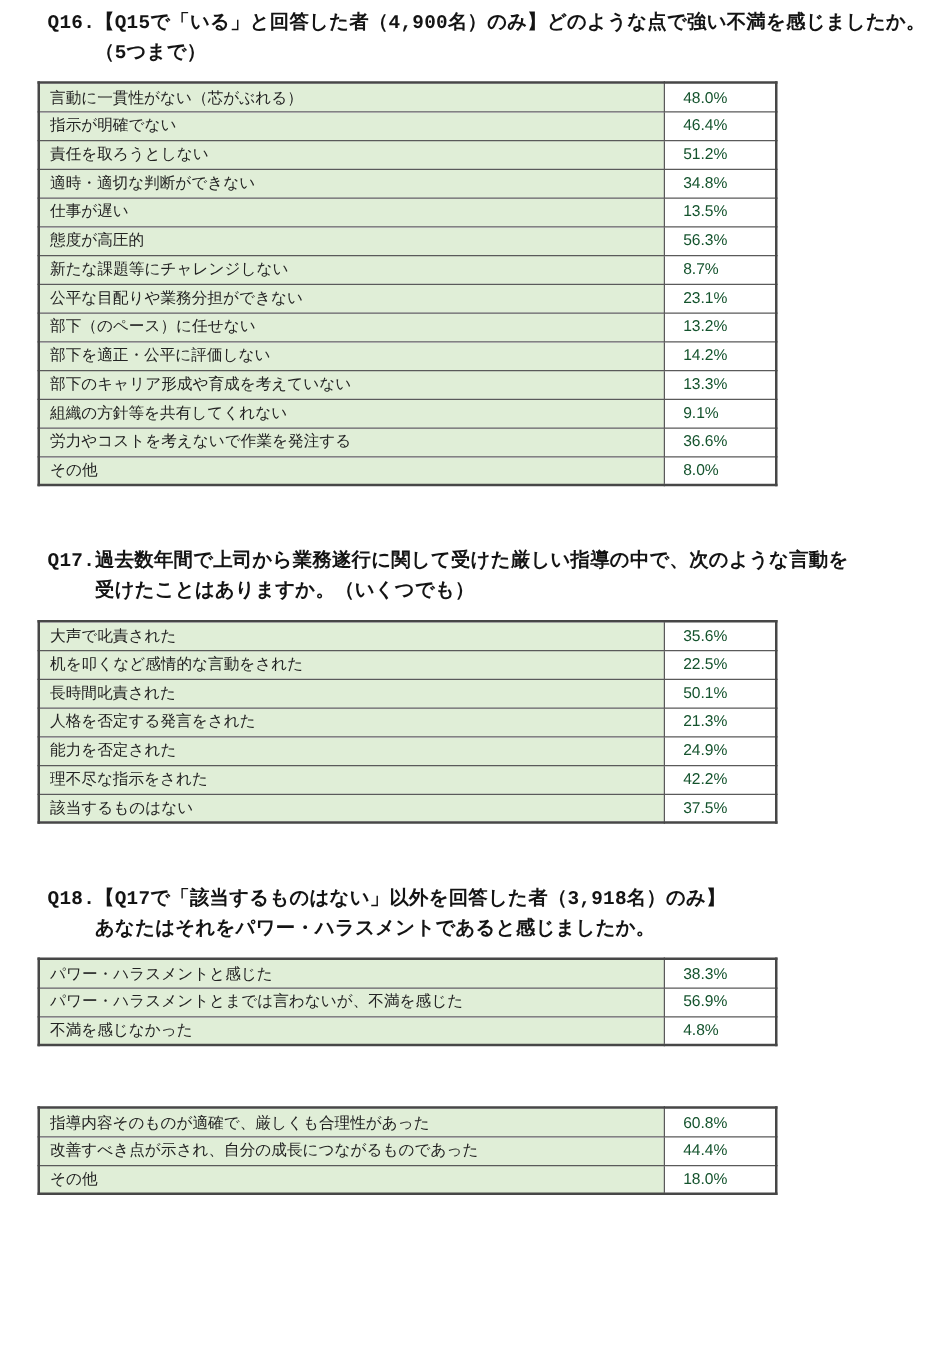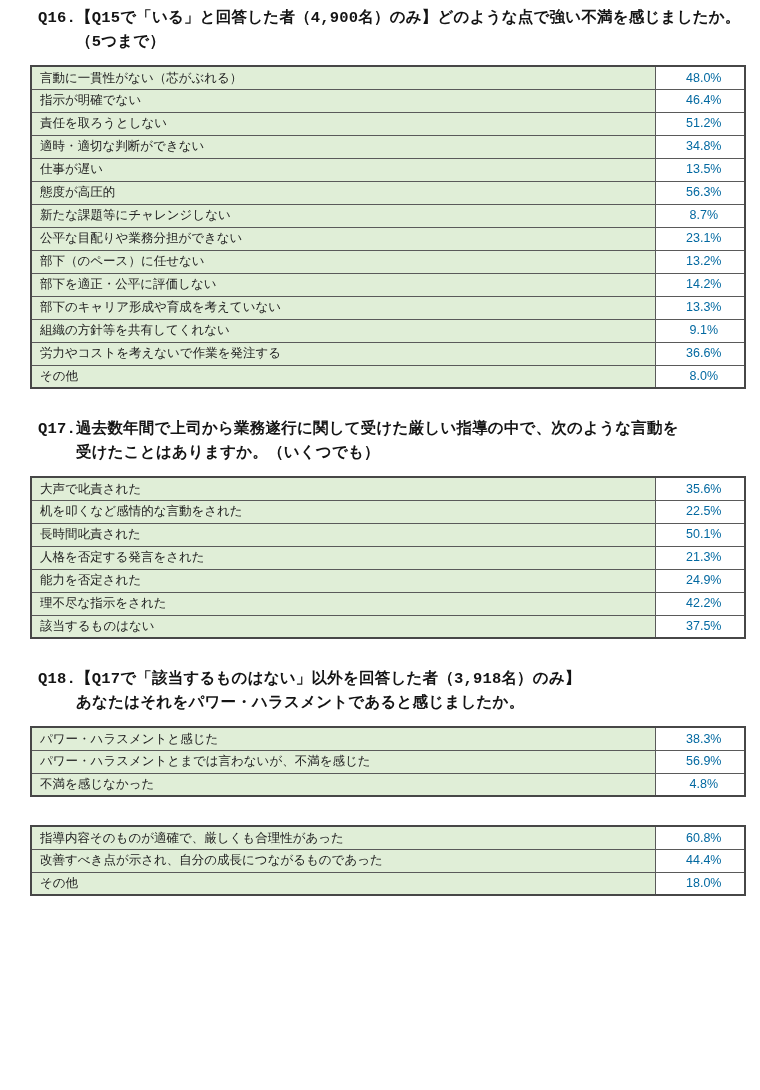--- a/index.html
+++ b/index.html
@@ -10,35 +10,35 @@
     --text:#1f1f1f;
   }
   *{box-sizing:border-box;margin:0;padding:0;}
   html,body{background:#ffffff;}
   body{
     width:760px;height:1090px;overflow:hidden;
     font-family:"Liberation Sans","DejaVu Sans",sans-serif;
     color:var(--text);
   }
   .page{padding:6px 14px 0 30px;}
-  .qsection + .qsection{margin-top:28px;}
+  .qsection + .qsection{margin-top:48px;}
   .qheading{
     display:flex;
     margin:0 0 11px 8px;
     font-weight:bold;
     font-size:15.5px;
     line-height:24px;
     color:#141414;
     letter-spacing:0.2px;
     font-family:Liberation Mono, monospace;
   }
   .qlabel{flex:0 0 37px;}
   .qtext{flex:1;white-space:pre-line;}
   table.qtable{
-    width:716px;
+    width:592px;
     border-collapse:collapse;
     border:2px solid var(--border-outer);
     table-layout:fixed;
   }
   table.qtable td{
     border:1px solid var(--border-inner);
     height:23px;
     font-size:12.5px;
     line-height:1;
     vertical-align:middle;
@@ -46,23 +46,23 @@
     white-space:nowrap;
   }
   td.item{
     background:var(--row-fill);
     padding:0 8px;
     color:#232323;
   }
   td.pct{
     background:var(--value-fill);
     width:90px;
-    text-align:center;
+    text-align:left;
     padding:0 7px 0 15px;
-    color:#0369a1;
+    color:#14532d;
   }
 </style>
 </head>
 <body>
 
 <div class="page">
   <section class="qsection">
     <div class="qheading">
       <span class="qlabel">Q16.</span>
       <span class="qtext">【Q15で「いる」と回答した者（4,900名）のみ】どのような点で強い不満を感じましたか。

